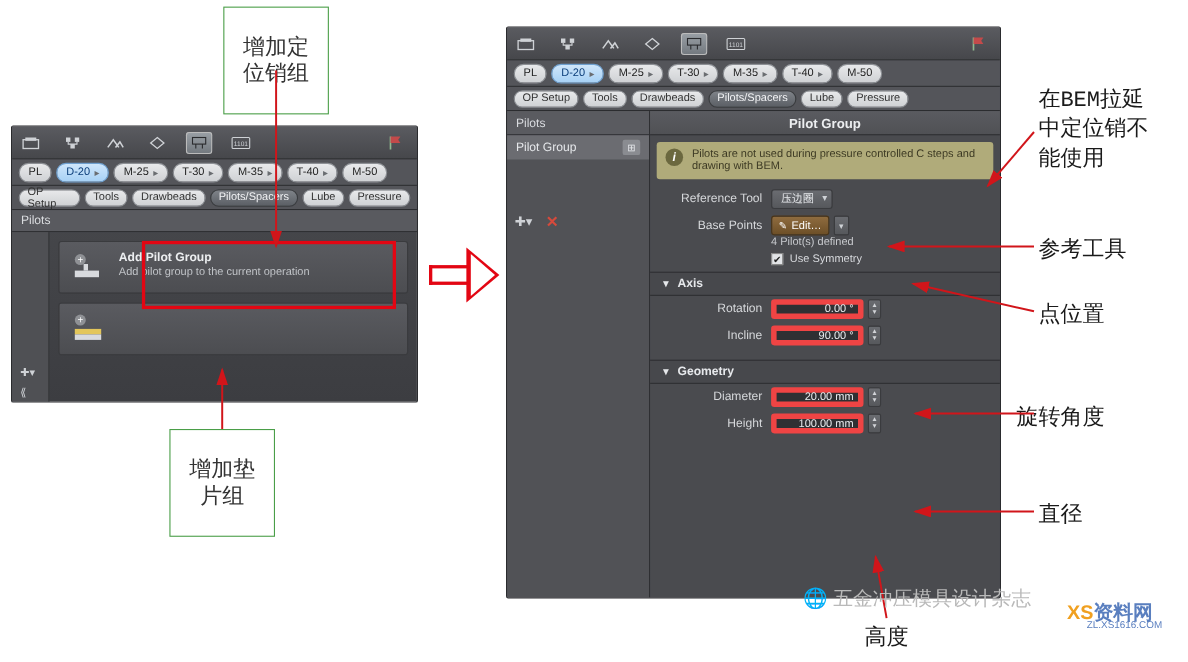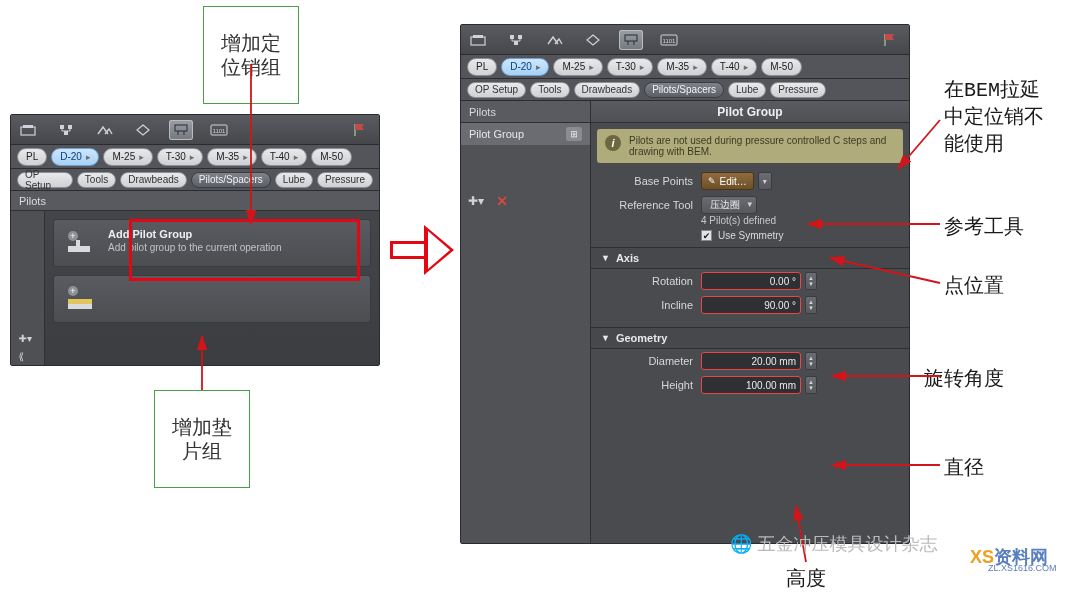--- a/index.html
+++ b/index.html
@@ -346,24 +346,24 @@
     padding: 4px 10px;
     font-size: 11px; font-weight: bold; color: #e6e8eb;
     border-top: 1px solid #2e2f32;
     border-bottom: 1px solid #2e2f32;
     display: flex; align-items: center; gap: 6px;
   }
   .group-head .tri { font-size: 9px; }
 
   .spinbox {
     background: #2f3033;
-    border: 1px solid #ef4444;
+    border: 5px solid #ef4444;
     border-radius: 3px;
     height: 18px;
-    width: 100px;
+    width: 84px;
     color: #e9ebee;
     font-size: 10px;
     text-align: right;
     padding: 0 4px;
     display: inline-flex; align-items: center; justify-content: flex-end;
   }
   .spin-ctrl {
     width: 12px; height: 18px;
     background: linear-gradient(#6a6c71,#56585c);
     border: 1px solid #3a3b3e; border-radius: 2px;
@@ -676,36 +676,36 @@
     <div class="right-props">
       <div class="props-title">
           <span>Pilot Group</span>
         </div>
       <div class="info-banner">
         <div class="iicon">i</div>
         <div>Pilots are not used during pressure controlled C steps and drawing with BEM.</div>
       </div>
 
       <div class="prop-row">
+        <div class="lbl">Reference Tool</div>
+        <div class="ctl">
+          <div class="dropdown">
+              <span>压边圈</span>
+            </div>
+        </div>
+      </div>
+
+      <div class="prop-row">
         <div class="lbl">Base Points</div>
         <div class="ctl">
           <div class="edit-btn">
               <span class="pen">✎</span>
               <span>Edit…</span>
             </div>
           <div class="tiny-dd">▾</div>
-        </div>
-      </div>
-
-      <div class="prop-row">
-        <div class="lbl">Reference Tool</div>
-        <div class="ctl">
-          <div class="dropdown">
-              <span>压边圈</span>
-            </div>
         </div>
       </div>
       <div class="sub-note">4 Pilot(s) defined</div>
 
       <div class="check-row">
         <span class="cb">✔</span>
         <span>Use Symmetry</span>
       </div>
 
       <div class="group-head">

